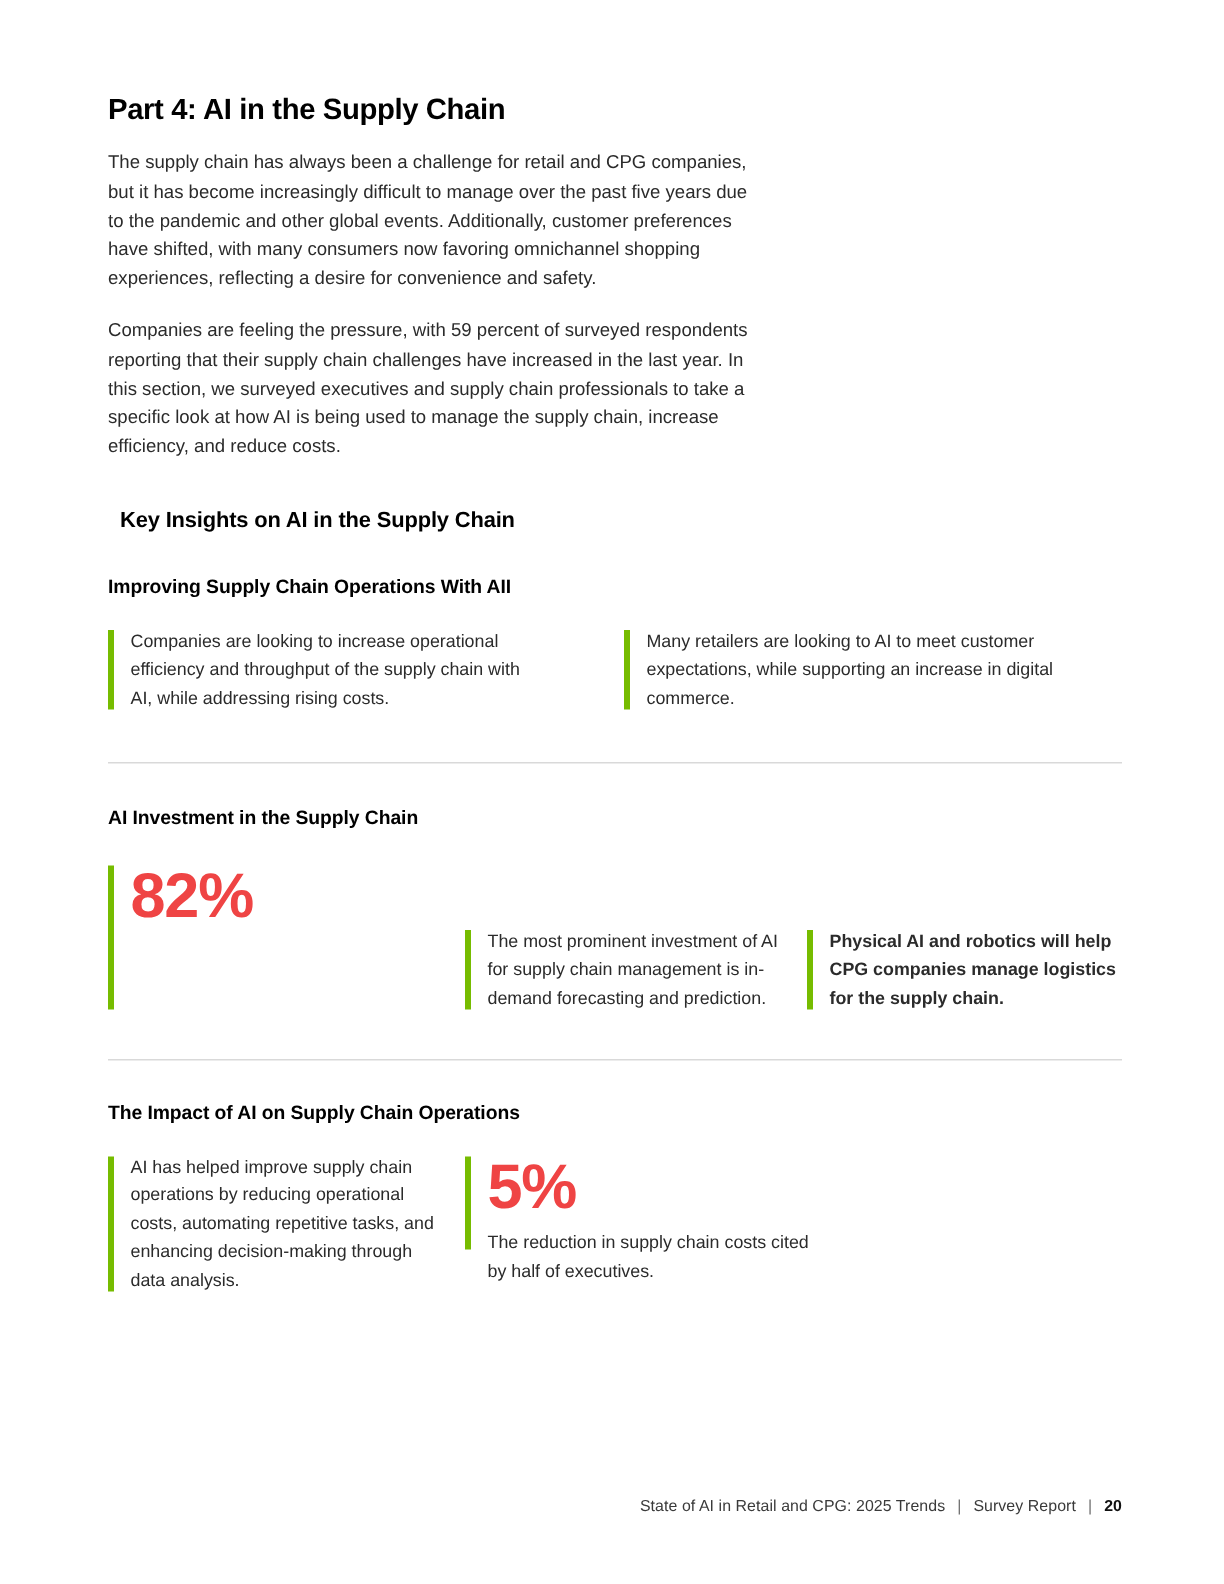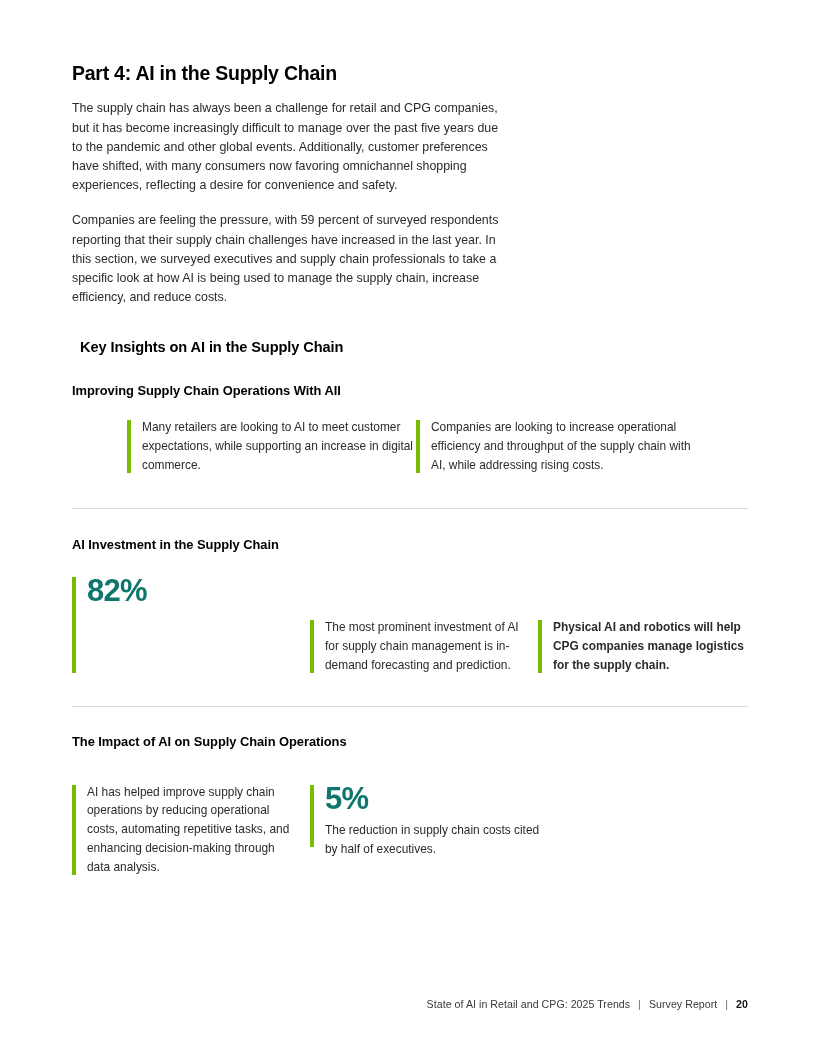--- a/index.html
+++ b/index.html
@@ -77,24 +77,24 @@
     background: #76bc00;
   }
   .callout .ctext {
     font-size: 11.9px;
     line-height: 1.58;
     color: #2b2b2b;
     margin: 0;
   }
 
   .stat-number {
-    font-size: 31px;
+    font-size: 42px;
     font-weight: 700;
     letter-spacing: -0.8px;
-    color: #0f766e;
+    color: #ef4444;
     line-height: 1.05;
     margin: 0 0 6px 0;
   }
 
   
   .row { display: flex; }
 
   .divider {
     height: 1px;
     background: #d9d9d9;
@@ -126,27 +126,27 @@
   <p class="body-par">The supply chain has always been a challenge for retail and CPG companies, but it has become increasingly difficult to manage over the past five years due to the pandemic and other global events. Additionally, customer preferences have shifted, with many consumers now favoring omnichannel shopping experiences, reflecting a desire for convenience and safety.</p>
   <p class="body-par">Companies are feeling the pressure, with 59 percent of surveyed respondents reporting that their supply chain challenges have increased in the last year. In this section, we surveyed executives and supply chain professionals to take a specific look at how AI is being used to manage the supply chain, increase efficiency, and reduce costs.</p>
 
   <div style="height:22px"></div>
   <h2 class="section-title">Key Insights on AI in the Supply Chain</h2>
 
   <div style="height:18px"></div>
   <h3 class="sub-title">Improving Supply Chain Operations With AII</h3>
 
   <div class="row" style="margin-top:19px;">
+    <div class="callout" style="width:289px;">
+      <span class="bar"></span>
+      <p class="ctext">Companies are looking to increase operational efficiency and throughput of the supply chain with AI, while addressing rising costs.</p>
+    </div>
     <div class="callout" style="width:289px; margin-left:55px;">
       <span class="bar"></span>
       <p class="ctext">Many retailers are looking to AI to meet customer expectations, while supporting an increase in digital commerce.</p>
-    </div>
-    <div class="callout" style="width:289px;">
-      <span class="bar"></span>
-      <p class="ctext">Companies are looking to increase operational efficiency and throughput of the supply chain with AI, while addressing rising costs.</p>
     </div>
   </div>
 
   <div style="height:33px"></div>
   <hr class="divider">
 
   <div style="height:28px"></div>
   <h3 class="sub-title">AI Investment in the Supply Chain</h3>
 
   <div class="row" style="margin-top:22px;">
@@ -166,21 +166,21 @@
       <p class="ctext">Physical AI and robotics will help CPG companies manage logistics for the supply chain.</p>
     </div>
   </div>
 
   <div style="height:31px"></div>
   <hr class="divider">
 
   <div style="height:27px"></div>
   <h3 class="sub-title">The Impact of AI on Supply Chain Operations</h3>
 
-  <div class="row" style="margin-top:32px;">
+  <div class="row" style="margin-top:18px;">
 
     <div class="callout" style="width:225px;">
       <span class="bar"></span>
       <p class="ctext">AI has helped improve supply chain operations by reducing operational costs, automating repetitive tasks, and enhancing decision-making through data analysis.</p>
     </div>
 
     <div class="callout" style="width:235px; margin-left:13px;">
       <span class="bar" style="bottom:auto; height:62px;"></span>
       <div class="stat-number">5%</div>
       <p class="ctext">The reduction in supply chain costs cited by half of executives.</p>

